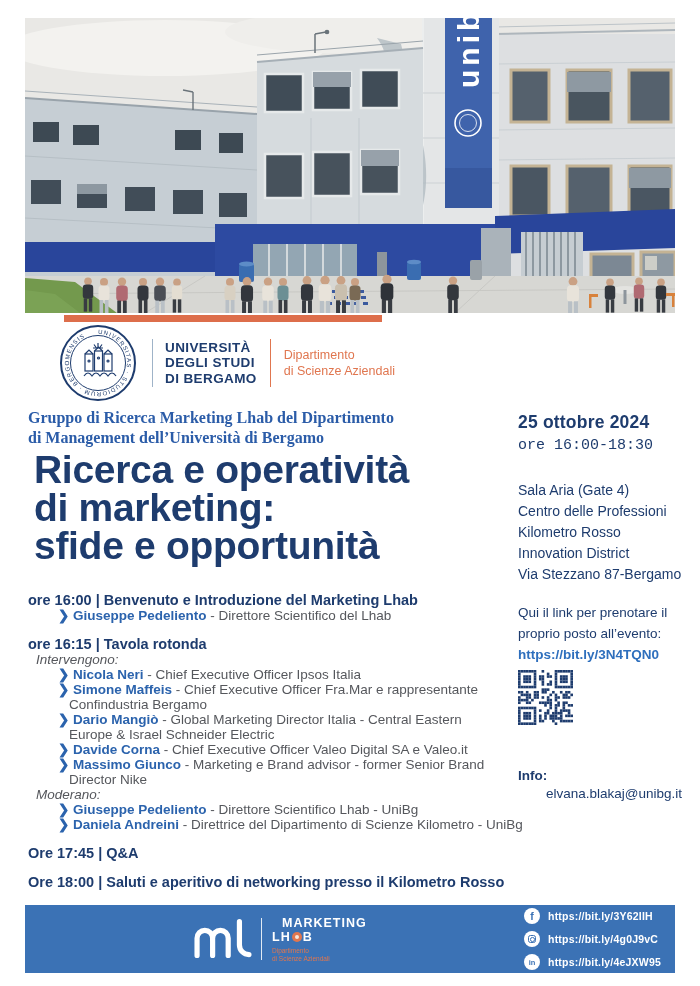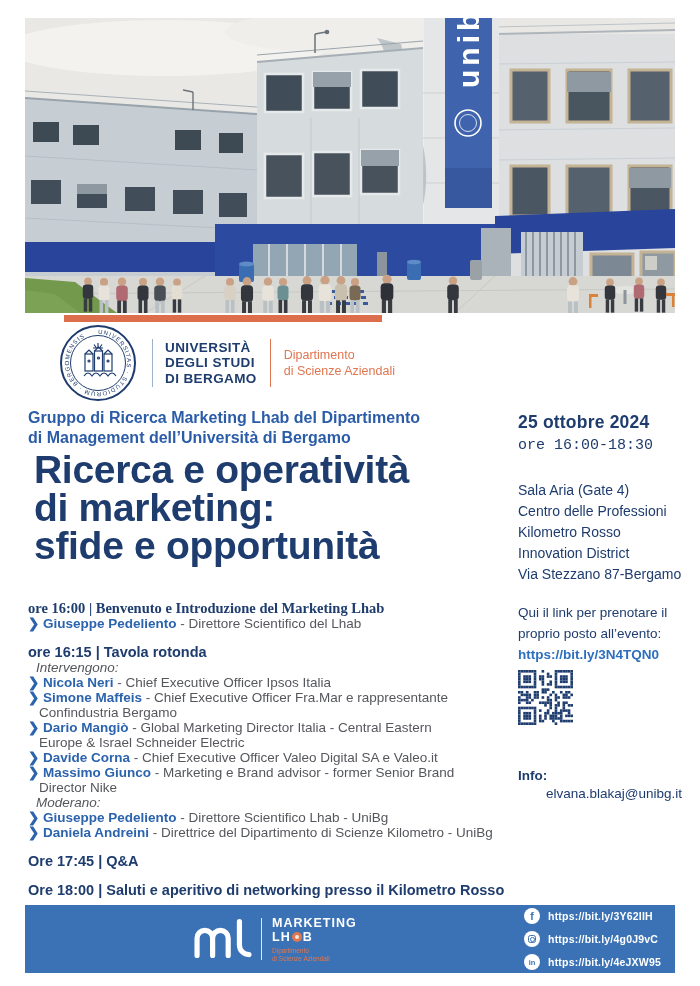--- a/index.html
+++ b/index.html
@@ -13,28 +13,28 @@
 
   
   .logo-row{position:absolute;left:58px;top:322px;height:82px;display:flex;align-items:center;}
   .seal{width:80px;height:80px;flex:0 0 auto;}
   .vdiv{width:1px;height:48px;background:#9fb3c8;margin:0 12px 0 14px;}
   .vdiv.orange{background:#e0764f;margin:0 13px;}
   .uni-name{color:#1e3c6e;font-weight:bold;font-size:13.5px;line-height:15.5px;letter-spacing:.4px;}
   .dept{color:#e0764f;font-size:12.5px;line-height:16px;}
 
   
-  .kicker{position:absolute;left:28px;top:408px;color:#2b5ca8;font-weight:bold;font-size:16px;line-height:19.5px;}
+  .kicker{position:absolute;left:28px;top:408px;color:#2b5ca8;font-weight:bold;font-size:16px;line-height:19.5px;font-family:Liberation Serif, serif;}
   .title{position:absolute;left:34px;top:451px;color:#1e3c6e;font-weight:bold;font-size:39px;line-height:38px;letter-spacing:-.3px;}
 
   
   .schedule{position:absolute;left:28px;top:589px;width:524px;font-size:13.5px;line-height:15px;color:#55575c;}
   .s-head{color:#1e3c6e;font-weight:bold;font-size:14.5px;line-height:15px;margin-top:14px;}
-  .s-head.first{margin-top:12px;font-family:Liberation Serif, serif;}
-  .s-person{padding-left:11px;text-indent:-11px;white-space:pre-line;}
+  .s-head.first{margin-top:4px;}
+  .s-person{padding-left:11px;text-indent:-11px;white-space:pre-line;margin-left:30px;}
   .s-person .b{color:#2b63ad;font-weight:bold;}
   .s-person .n{color:#2b63ad;font-weight:bold;}
   .s-label{font-style:italic;padding-left:8px;}
 
   
   .right-col{position:absolute;left:518px;top:412px;width:178px;color:#1e3c6e;}
   .r-date{font-size:17.5px;font-weight:bold;letter-spacing:.2px;}
   .r-time{font-size:15px;margin-top:4px;font-family:Liberation Mono, monospace;}
   .r-venue{margin-top:26px;font-size:14px;line-height:21px;}
   .r-address{font-size:14px;line-height:21px;}
@@ -42,21 +42,21 @@
   .r-link{display:block;font-size:13.5px;font-weight:bold;color:#2e6fbd;line-height:21px;text-decoration:none;cursor:pointer;}
   .qr{margin-top:5px;display:block;}
   .r-info{margin-top:42px;font-weight:bold;font-size:13.5px;line-height:18px;}
   .r-email{display:block;font-size:13.5px;line-height:18px;color:#1e3c6e;text-decoration:none;cursor:pointer;margin-left:28px;}
 
   
   .footer{position:absolute;left:25px;top:905px;width:650px;height:68px;background:#3b72b5;display:flex;align-items:center;}
   .f-logo{display:flex;align-items:center;margin-left:166px;}
   .f-ml{width:64px;height:48px;flex:0 0 auto;}
   .f-div{width:1px;height:42px;background:rgba(255,255,255,.85);margin:0 10px 0 6px;}
-  .f-brand1{color:#fff;font-weight:bold;font-size:12.5px;letter-spacing:1px;line-height:14px;}
+  .f-brand1{color:#fff;font-weight:bold;font-size:12.5px;letter-spacing:1px;line-height:14px;margin-left:10px;}
   .f-brand2{display:flex;align-items:center;color:#fff;font-weight:bold;font-size:12.5px;letter-spacing:1px;line-height:14px;}
   .f-dot{width:10px;height:10px;border-radius:50%;background:#e0764f;display:inline-block;margin:0 1px;position:relative;}
   .f-dot::after{content:"";position:absolute;left:3px;top:3px;width:4px;height:4px;border-radius:50%;background:#f6e7dd;}
   .f-sub{color:#e0764f;font-size:6.5px;line-height:8px;margin-top:3px;}
   .f-social{margin-left:auto;margin-right:14px;display:flex;flex-direction:column;gap:7px;}
   .f-row{display:flex;align-items:center;gap:8px;cursor:pointer;}
   .sic{width:16px;height:16px;border-radius:50%;background:#fff;color:#3b72b5;display:flex;align-items:center;justify-content:center;font-size:10.5px;font-weight:bold;flex:0 0 auto;}
   .sic .in{font-size:7.5px;font-weight:bold;}
   .igb{width:8px;height:8px;border:1.4px solid #3b72b5;border-radius:2.5px;position:relative;box-sizing:border-box;}
   .igb::after{content:"";position:absolute;left:1px;top:1px;width:2.6px;height:2.6px;border:1.1px solid #3b72b5;border-radius:50%;}

